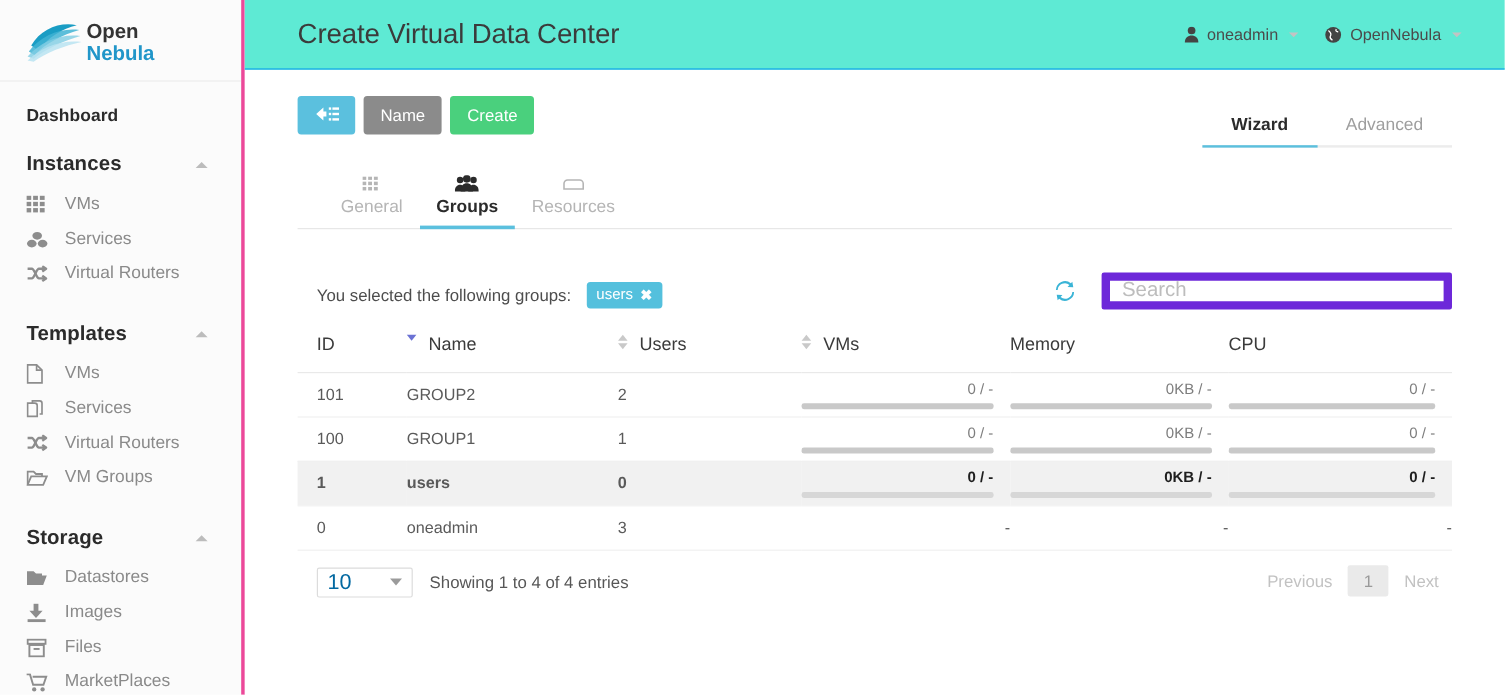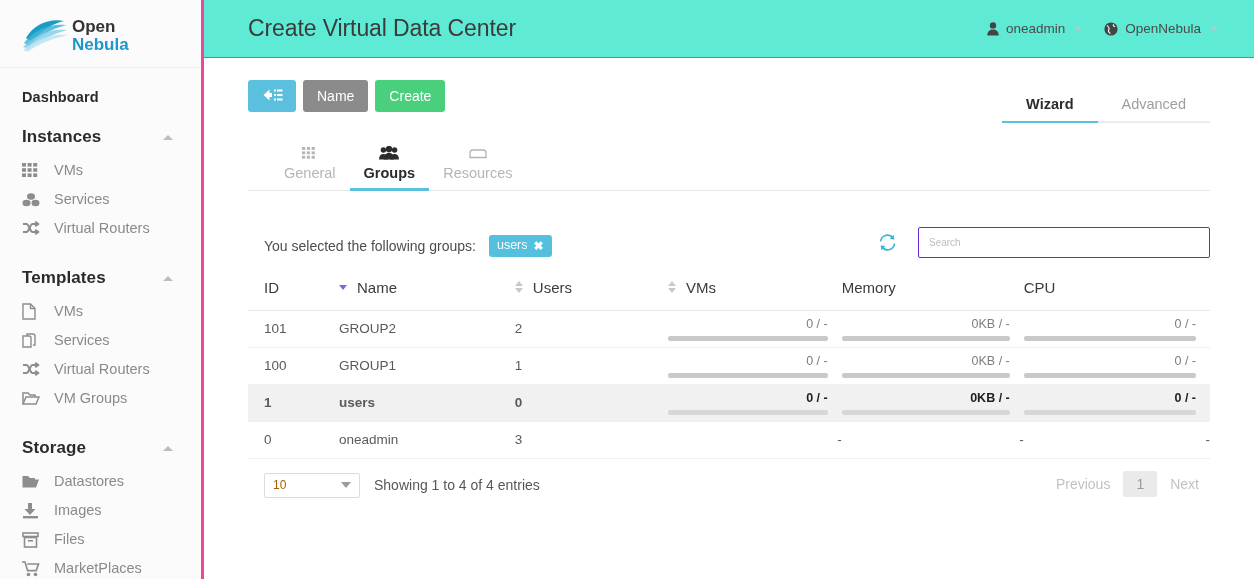--- a/index.html
+++ b/index.html
@@ -256,23 +256,23 @@
   }
   .refresh-btn {
     color: #3ab4d6;
     cursor: pointer;
     display: flex;
     align-items: center;
   }
   .search-input {
     width: 292px;
     height: 31px;
-    border: 1px solid #6d28d9;
+    border: 7px solid #6d28d9;
     border-radius: 2px;
-    font-size: 10px;
+    font-size: 17px;
     font-family: "Liberation Sans", sans-serif;
     padding: 0 10px;
     color: #555;
     background: #fff;
     outline: none;
   }
   .search-input::placeholder { color: #bdbdbd; }
 
   
   #tbl {
@@ -283,21 +283,21 @@
   #tbl th {
     text-align: left;
     font-size: 15px;
     font-weight: normal;
     color: #3b3b3b;
     padding: 6px 0 14px 0;
     border-bottom: 1px solid #e9e9e9;
     vertical-align: bottom;
     position: relative;
   }
-  #tbl th .th-inner { display: flex; align-items: center; }
+  #tbl th .th-inner { display: flex; }
   #tbl td {
     font-size: 13.5px;
     color: #5a5a5a;
     padding: 0;
     border-bottom: 1px solid #f0f0f0;
     vertical-align: middle;
     height: 37px;
   }
   .c-id { width: 88px; padding-left: 16px !important; }
   .c-name { width: 170px; }
@@ -365,27 +365,27 @@
   
   #tfoot {
     display: flex;
     align-items: center;
     padding-top: 14px;
     position: relative;
     padding-left: 16px;
   }
   .len-select {
     position: relative;
-    width: 96px;
+    width: 80px;
     height: 25px;
     border: 1px solid #dcdcdc;
     border-radius: 2px;
     background: #fff;
-    font-size: 12px;
-    color: #a16207;
+    font-size: 18px;
+    color: #0369a1;
     display: flex;
     align-items: center;
     padding: 0 8px;
     cursor: pointer;
     margin-right: 14px;
   }
   .len-caret {
     position: absolute;
     right: 8px;
     width: 0; height: 0;

